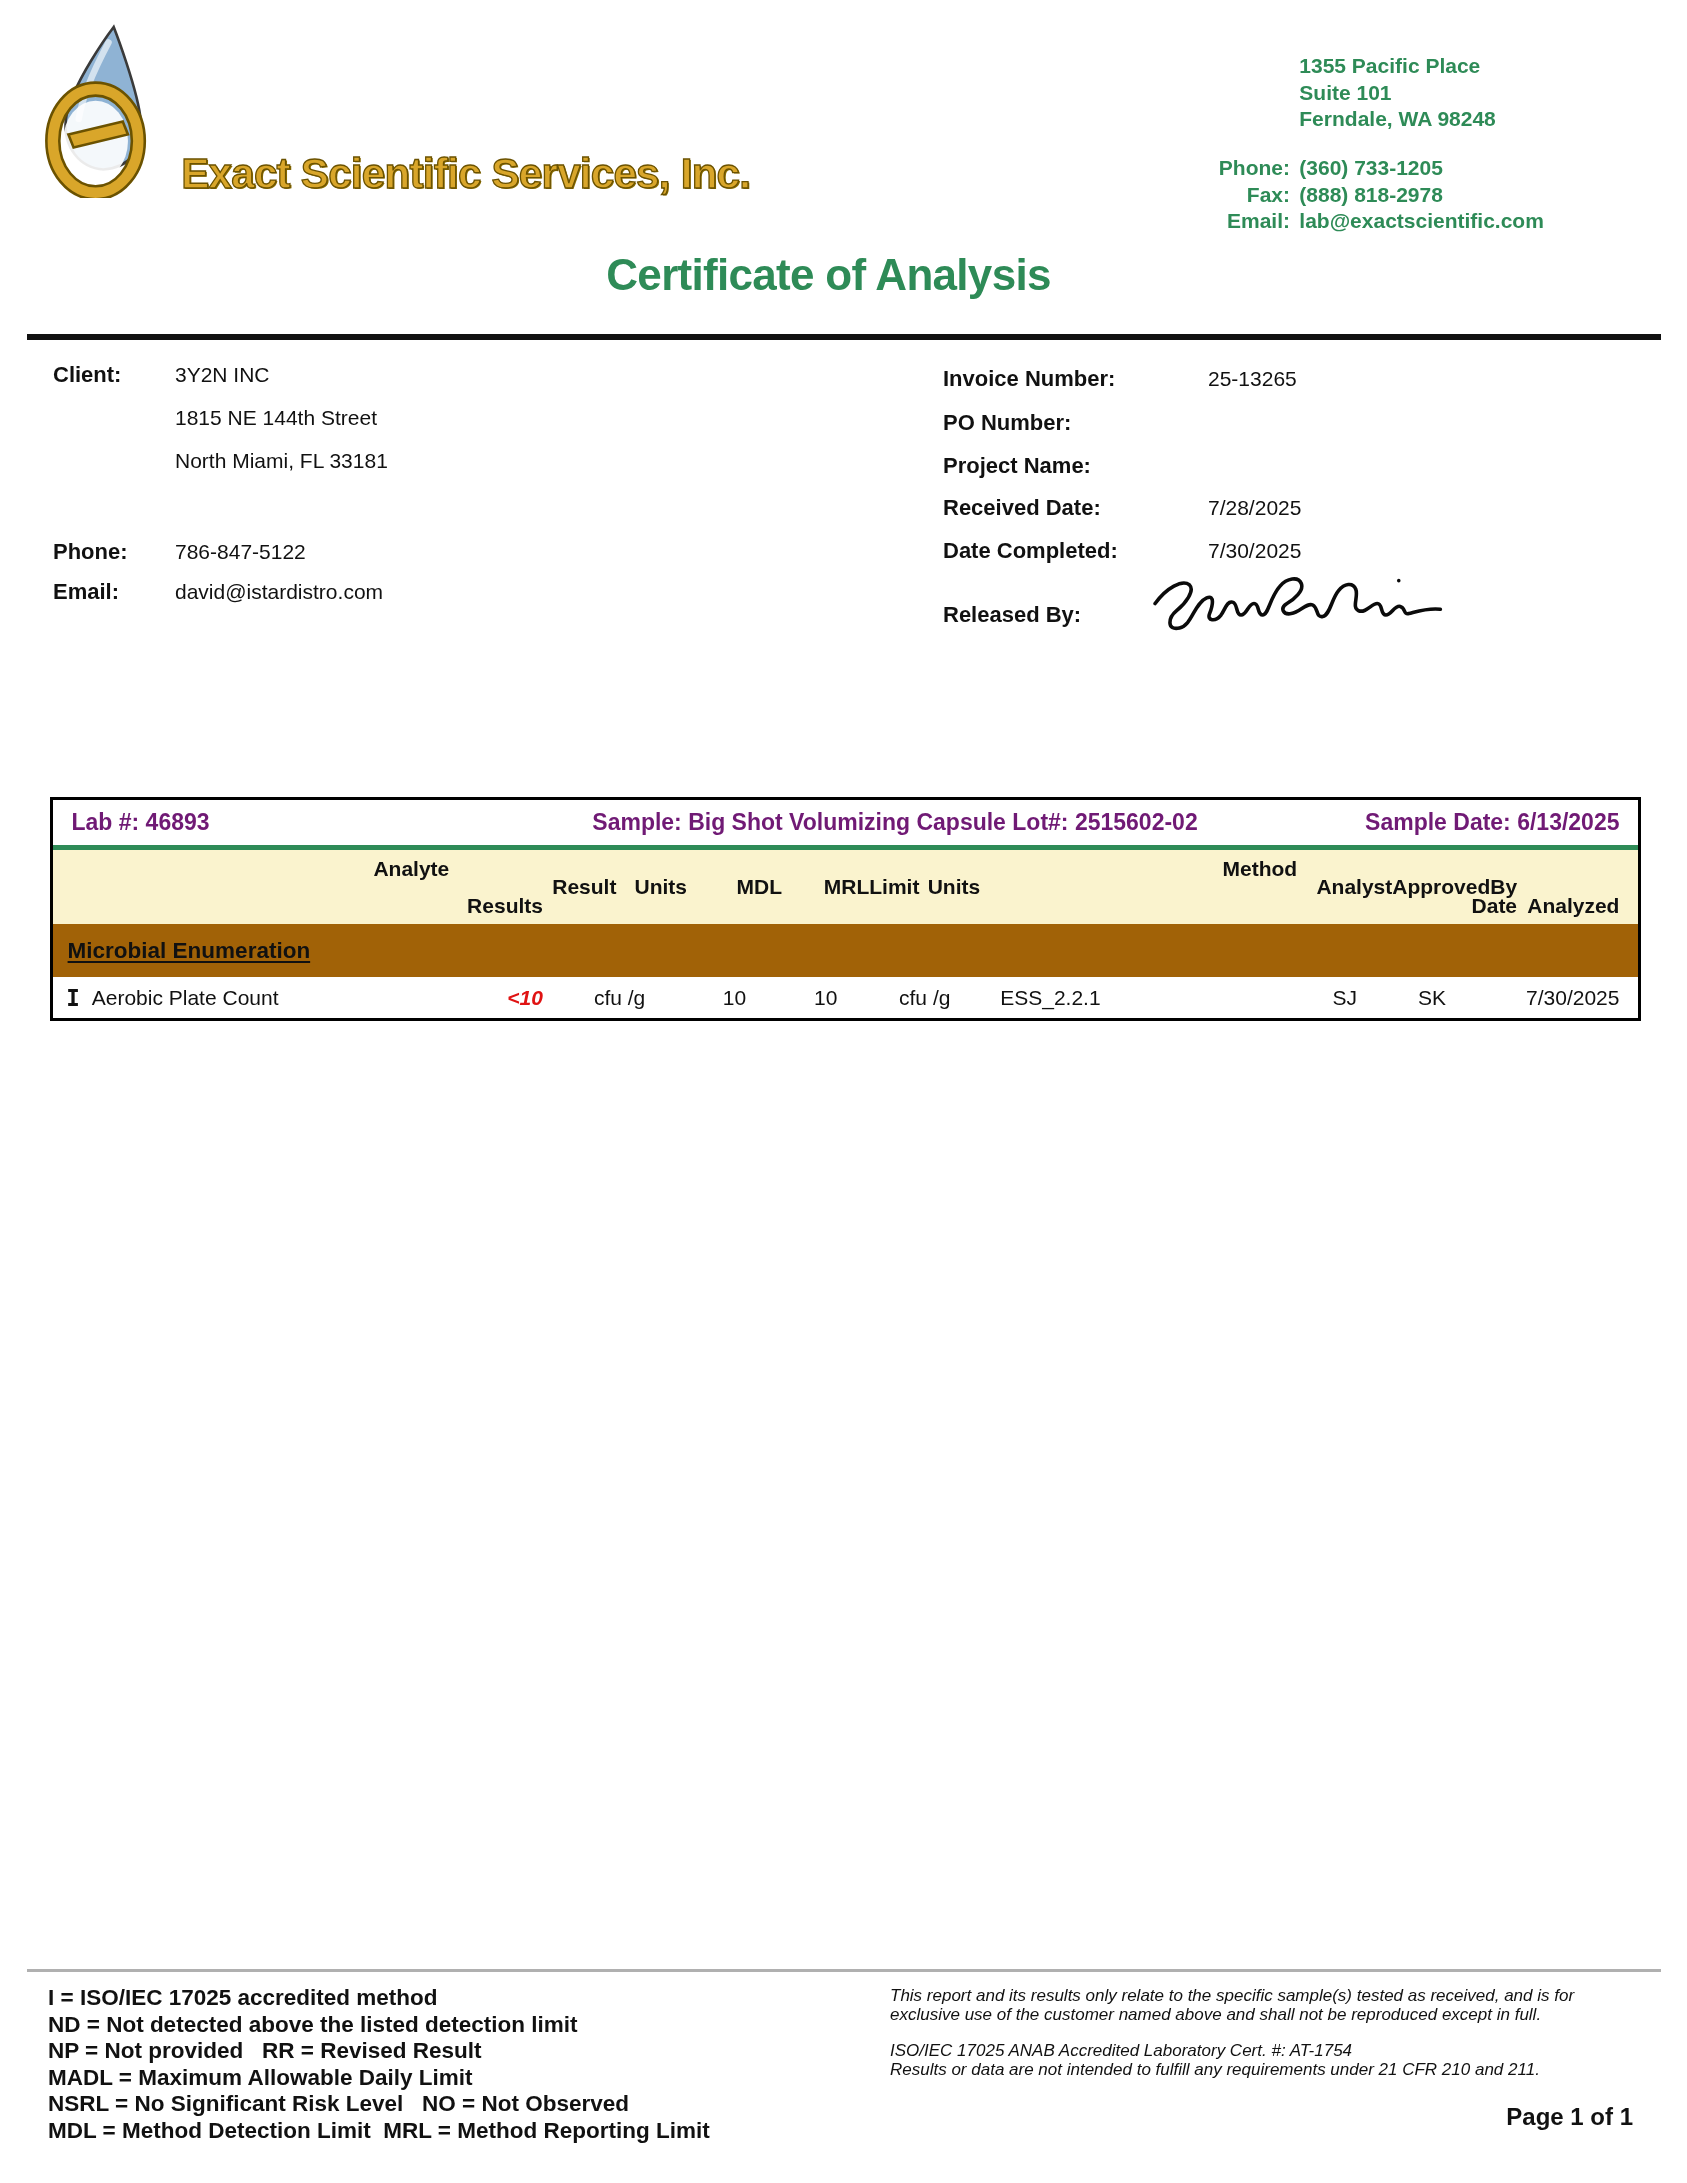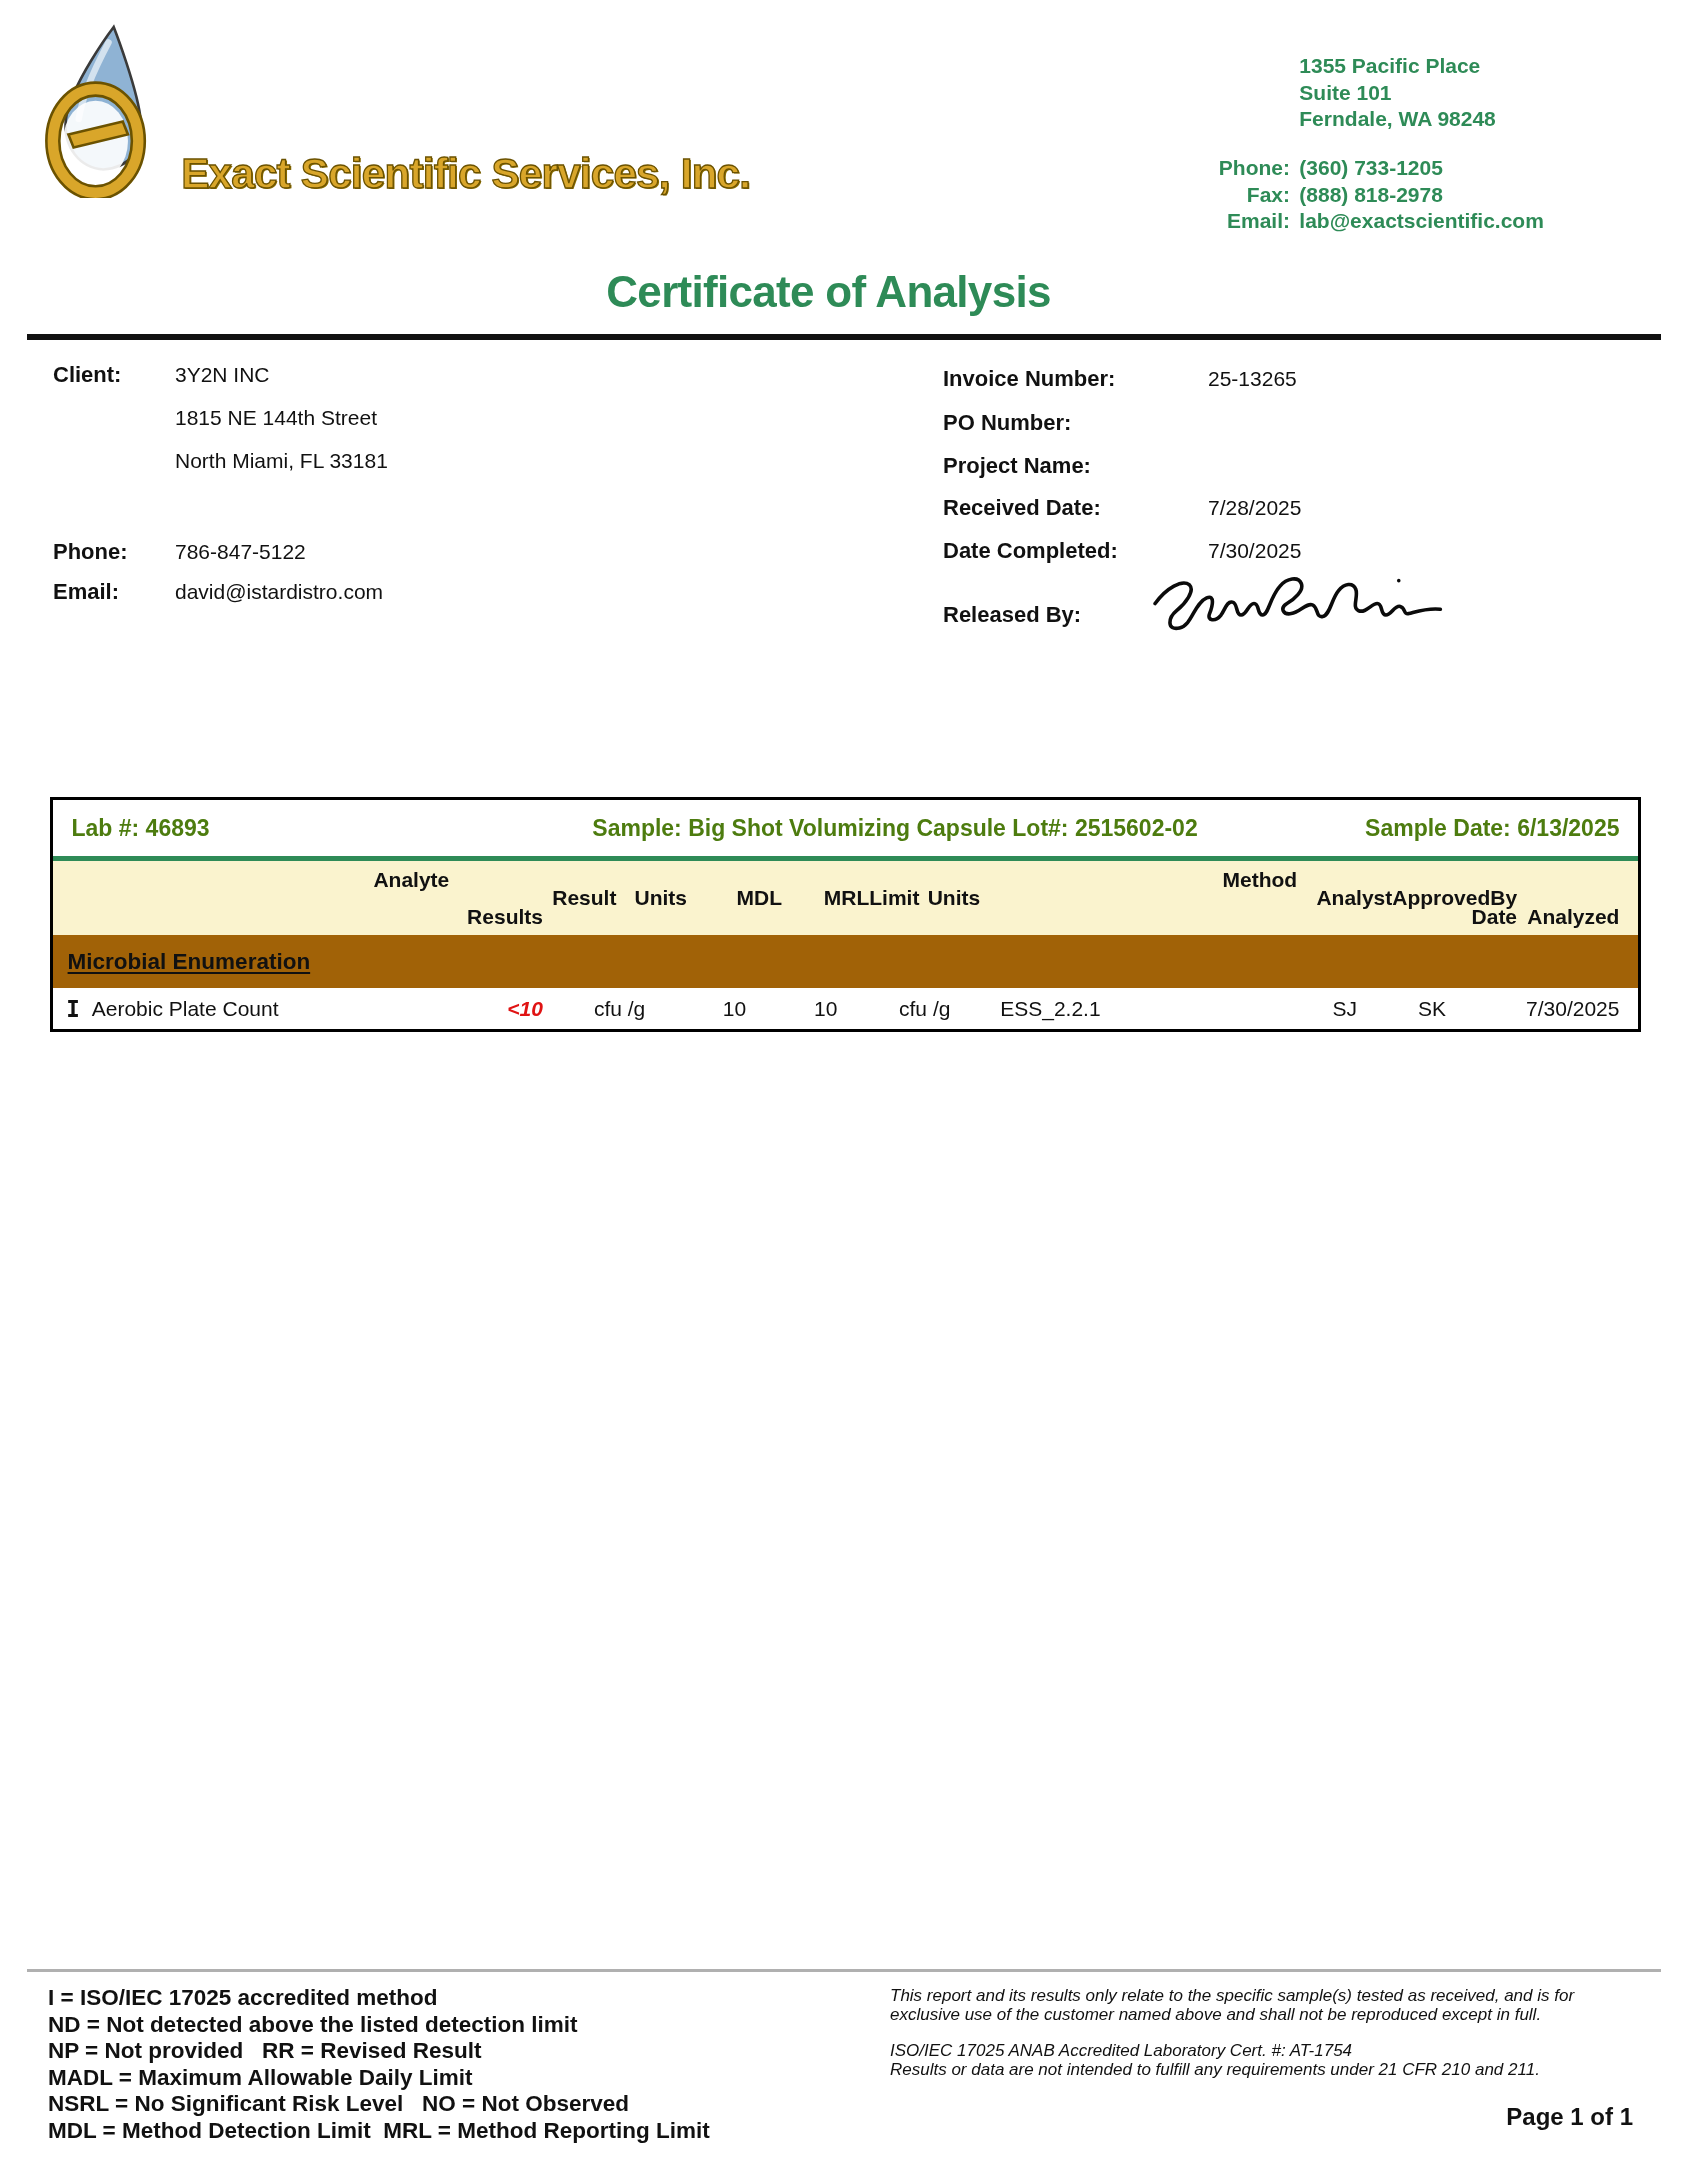--- a/index.html
+++ b/index.html
@@ -19,21 +19,21 @@
     padding-top:46px;
   }
 
   
   .contact { left:1204px; top:53px; display:grid; grid-template-columns:86px auto; column-gap:9.3px;
              font-weight:bold; color:#2e8b57; font-size:21px; line-height:26.5px; }
   .contact .lbl { text-align:right; }
   .contact .spacer { grid-column:1 / span 2; height:22.5px; }
 
   
-  .title { top:267px; left:0; width:1657px; text-align:center;
+  .title { top:250px; left:0; width:1657px; text-align:center;
            font-size:44px; font-weight:bold; letter-spacing:-0.7px; color:#2e8b57; }
 
   .rule-black { top:334px; left:26.5px; width:1634px; height:6px; background:#111; }
 
   
   .client { left:53px; top:353px; display:grid; grid-template-columns:122px auto;
             font-size:21px; }
   .client .lbl { font-weight:bold; font-size:22px; }
   .client .c1 { height:43px; line-height:43px; }
   .client .sp { grid-column:1 / span 2; height:50px; }
@@ -43,22 +43,22 @@
   .invoice { left:943px; top:357px; width:728px; }
   .inv-grid { display:grid; grid-template-columns:265px auto; font-size:21px;
               grid-template-rows:44px 44px 42px 42px 43px; align-items:center; }
   .inv-grid .lbl { font-weight:bold; font-size:22px; }
   .released-row { margin-top:30px; font-weight:bold; font-size:22px; }
 
   .signature { left:1145px; top:562px; width:304px; height:86px; }
 
   
   .rtable { left:50px; top:797px; width:1591px; border:3.3px solid #000; background:#fff; }
-  .t-head { height:56px; display:flex; align-items:center; padding:0 18.5px;
-            color:#4d7c0f; font-weight:bold; font-size:23px; }
+  .t-head { height:45px; display:flex; align-items:center; padding:0 18.5px;
+            color:#701a75; font-weight:bold; font-size:23px; }
   .t-head .left { flex:0 0 410px; }
   .t-head .mid { flex:1; text-align:center; }
   .t-head .right { flex:0 0 311px; text-align:right; }
   .green-bar { height:5.3px; background:#2e8b57; }
 
   .cols10 { display:grid;
     grid-template-columns:25% 6.5% 8.5% 6% 5.5% 7% 20% 6% 5% 10.5%; }
   .t-cols { background:#faf3ce; height:74px; padding:5.3px 0 6.6px; font-weight:bold; font-size:21px; }
   .t-cols .hc { display:flex; flex-direction:row; justify-content:space-between;
                 align-items:center; line-height:25px; white-space:nowrap; }

